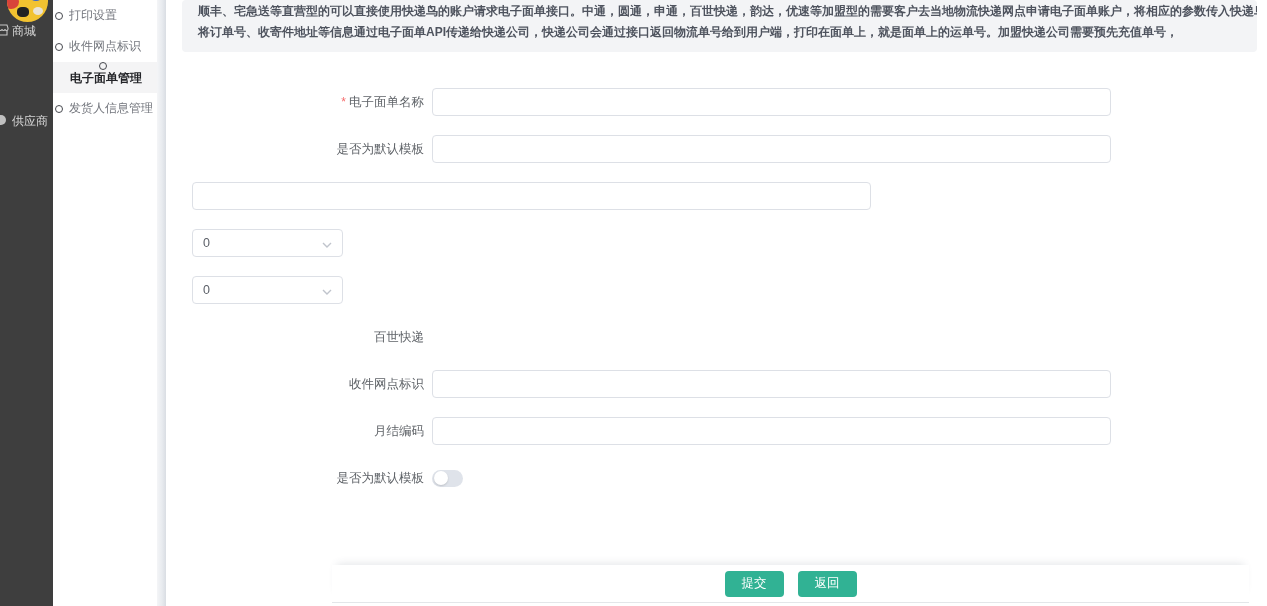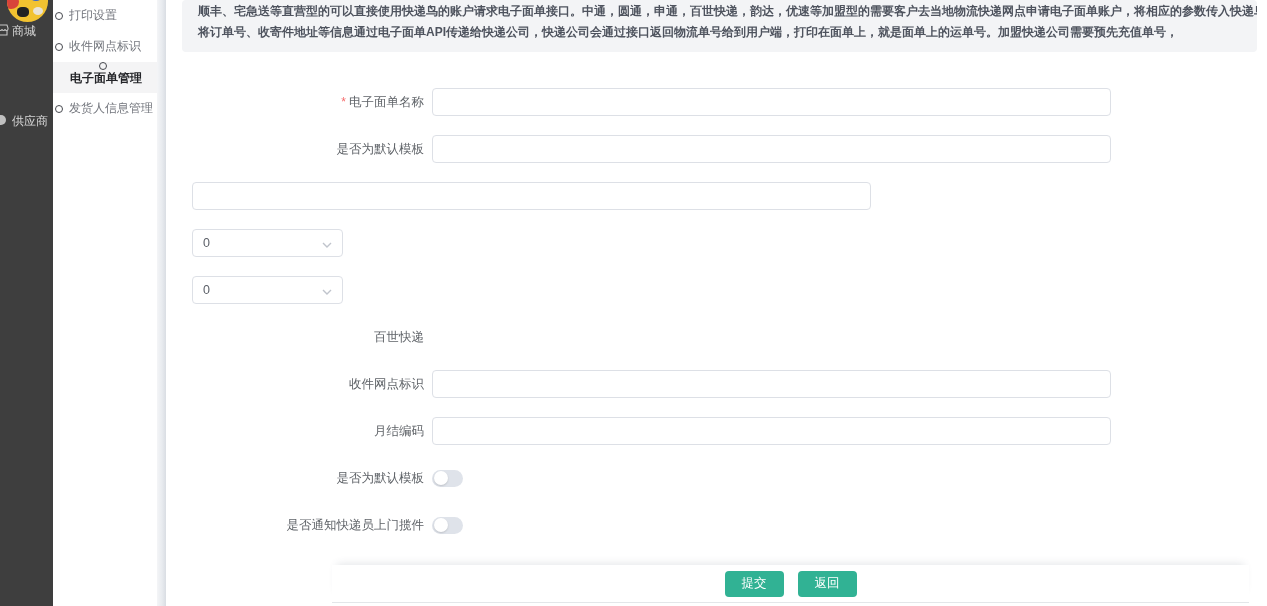--- a/index.html
+++ b/index.html
@@ -178,28 +178,20 @@
           </div>
         </div>
         <div class="form-row">
           <label class="form-label"><span>是否为默认模板</span></label>
           <div class="ctrl">
             <div class="toggle">
               <span class="knob"></span>
             </div>
           </div>
         </div>
-        <div class="form-row">
-          <label class="form-label"><span>是否通知快递员上门揽件</span></label>
-          <div class="ctrl">
-            <div class="toggle">
-              <span class="knob"></span>
-            </div>
-          </div>
-        </div>
       </div>
 
     <div class="footer">
       <button class="btn" style="background: rgb(49, 178, 148);">提交</button>
       <button class="btn" style="background: rgb(49, 178, 148);">返回</button>
     </div>
   </main>
 
 </div>
 

